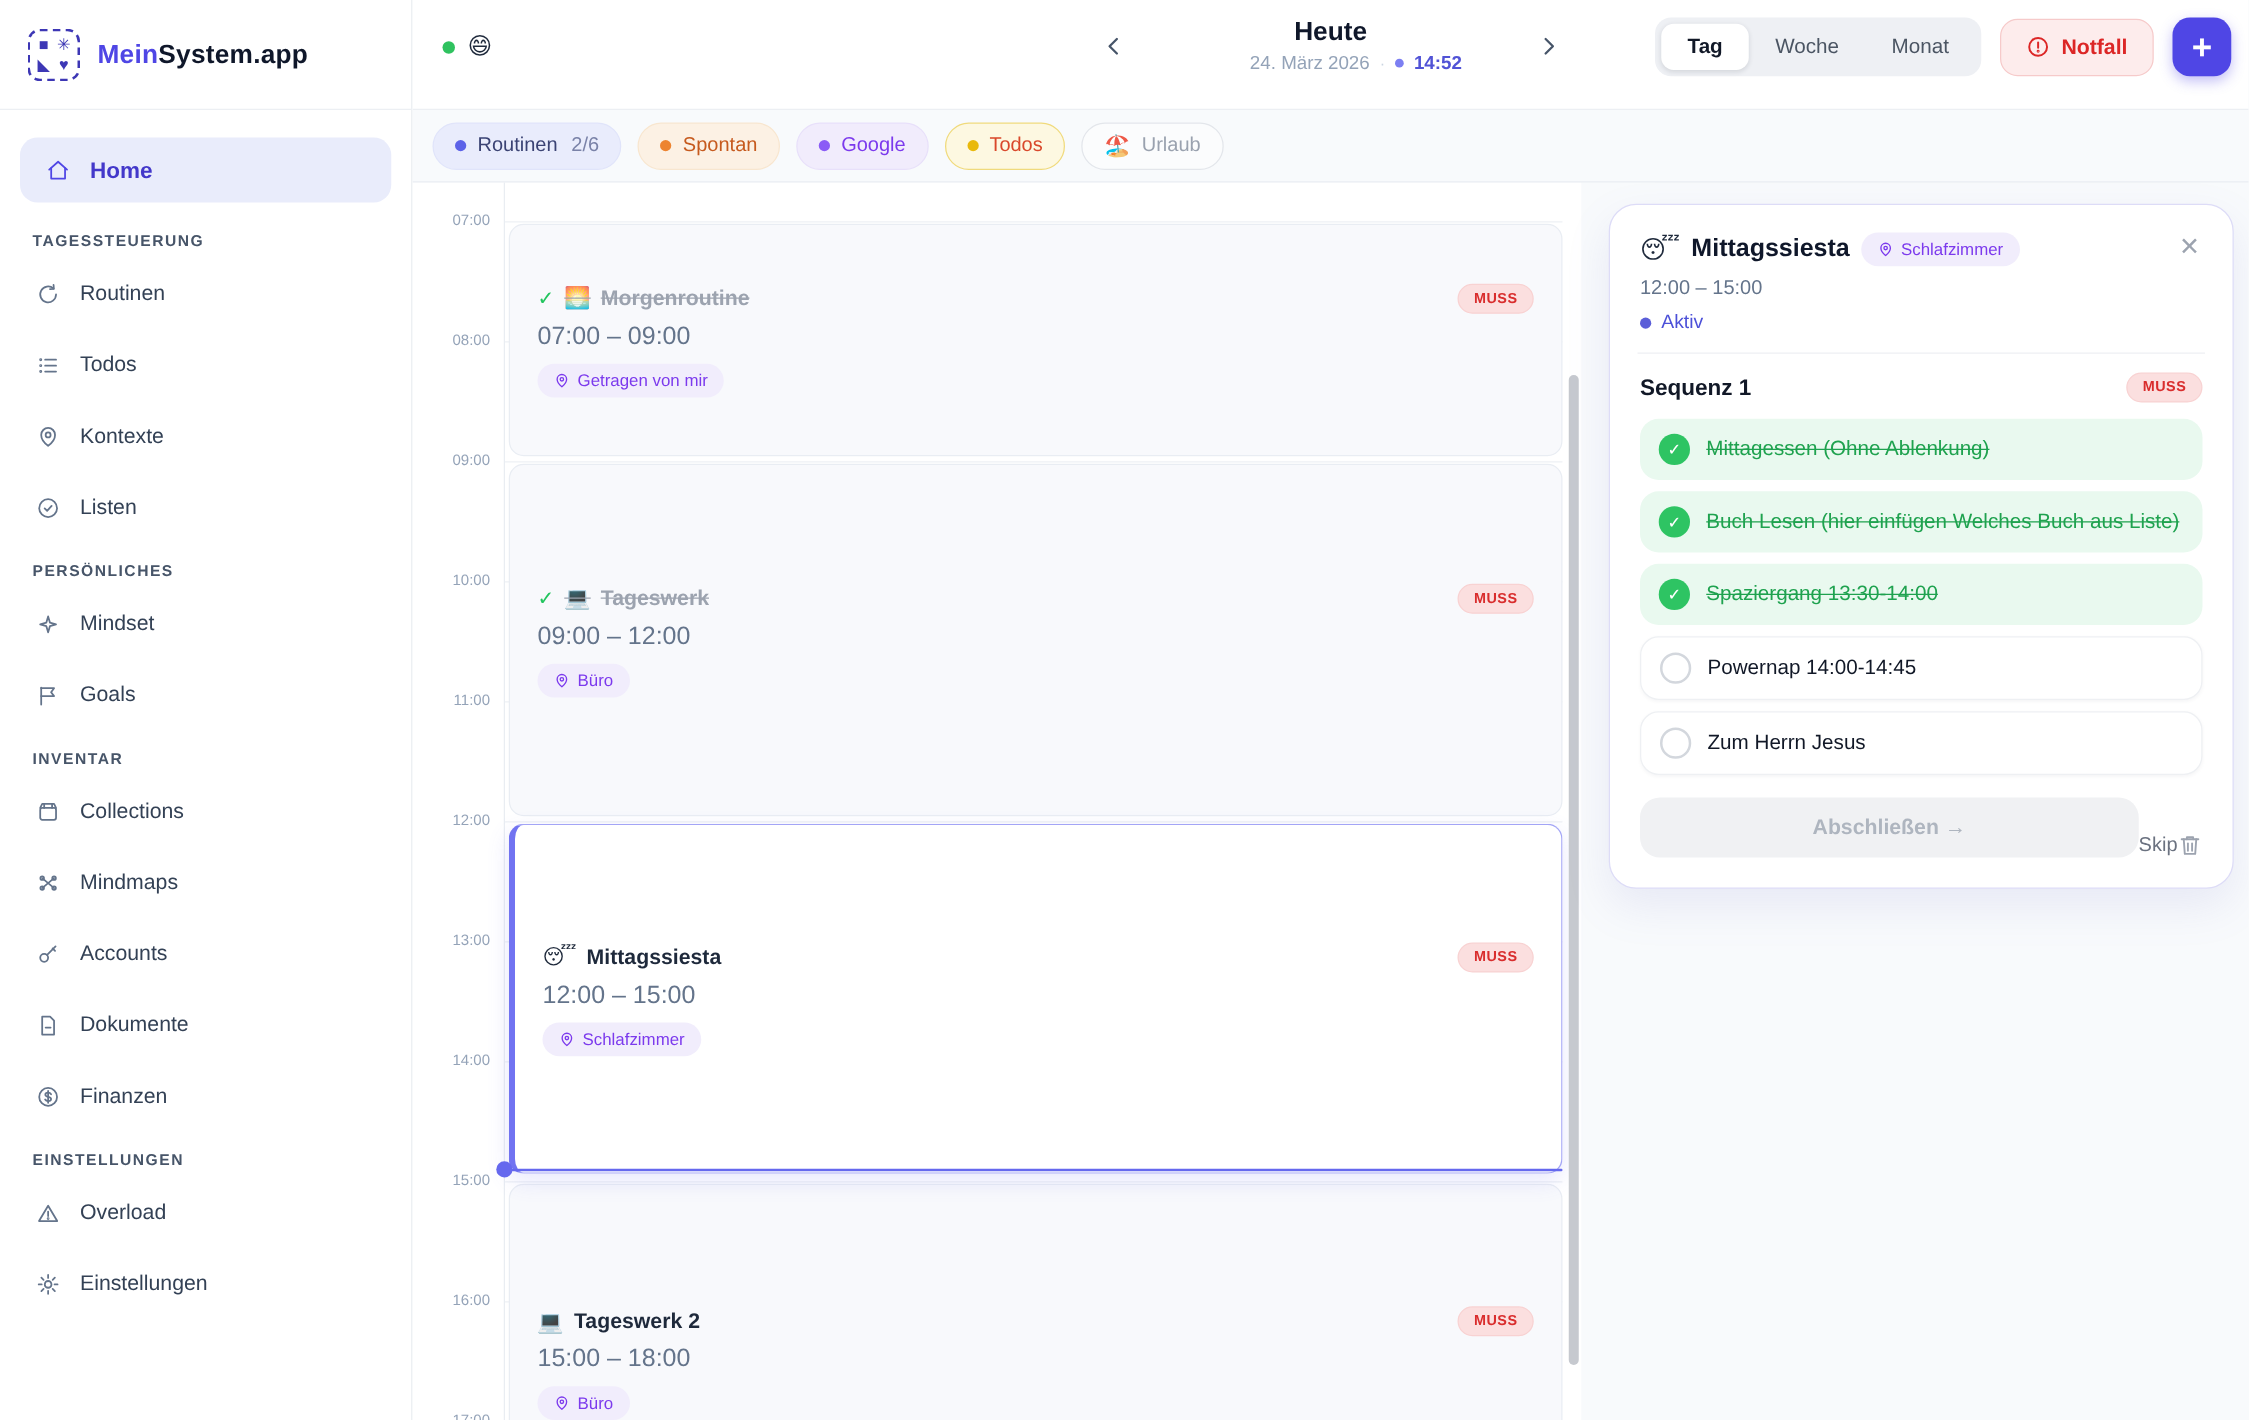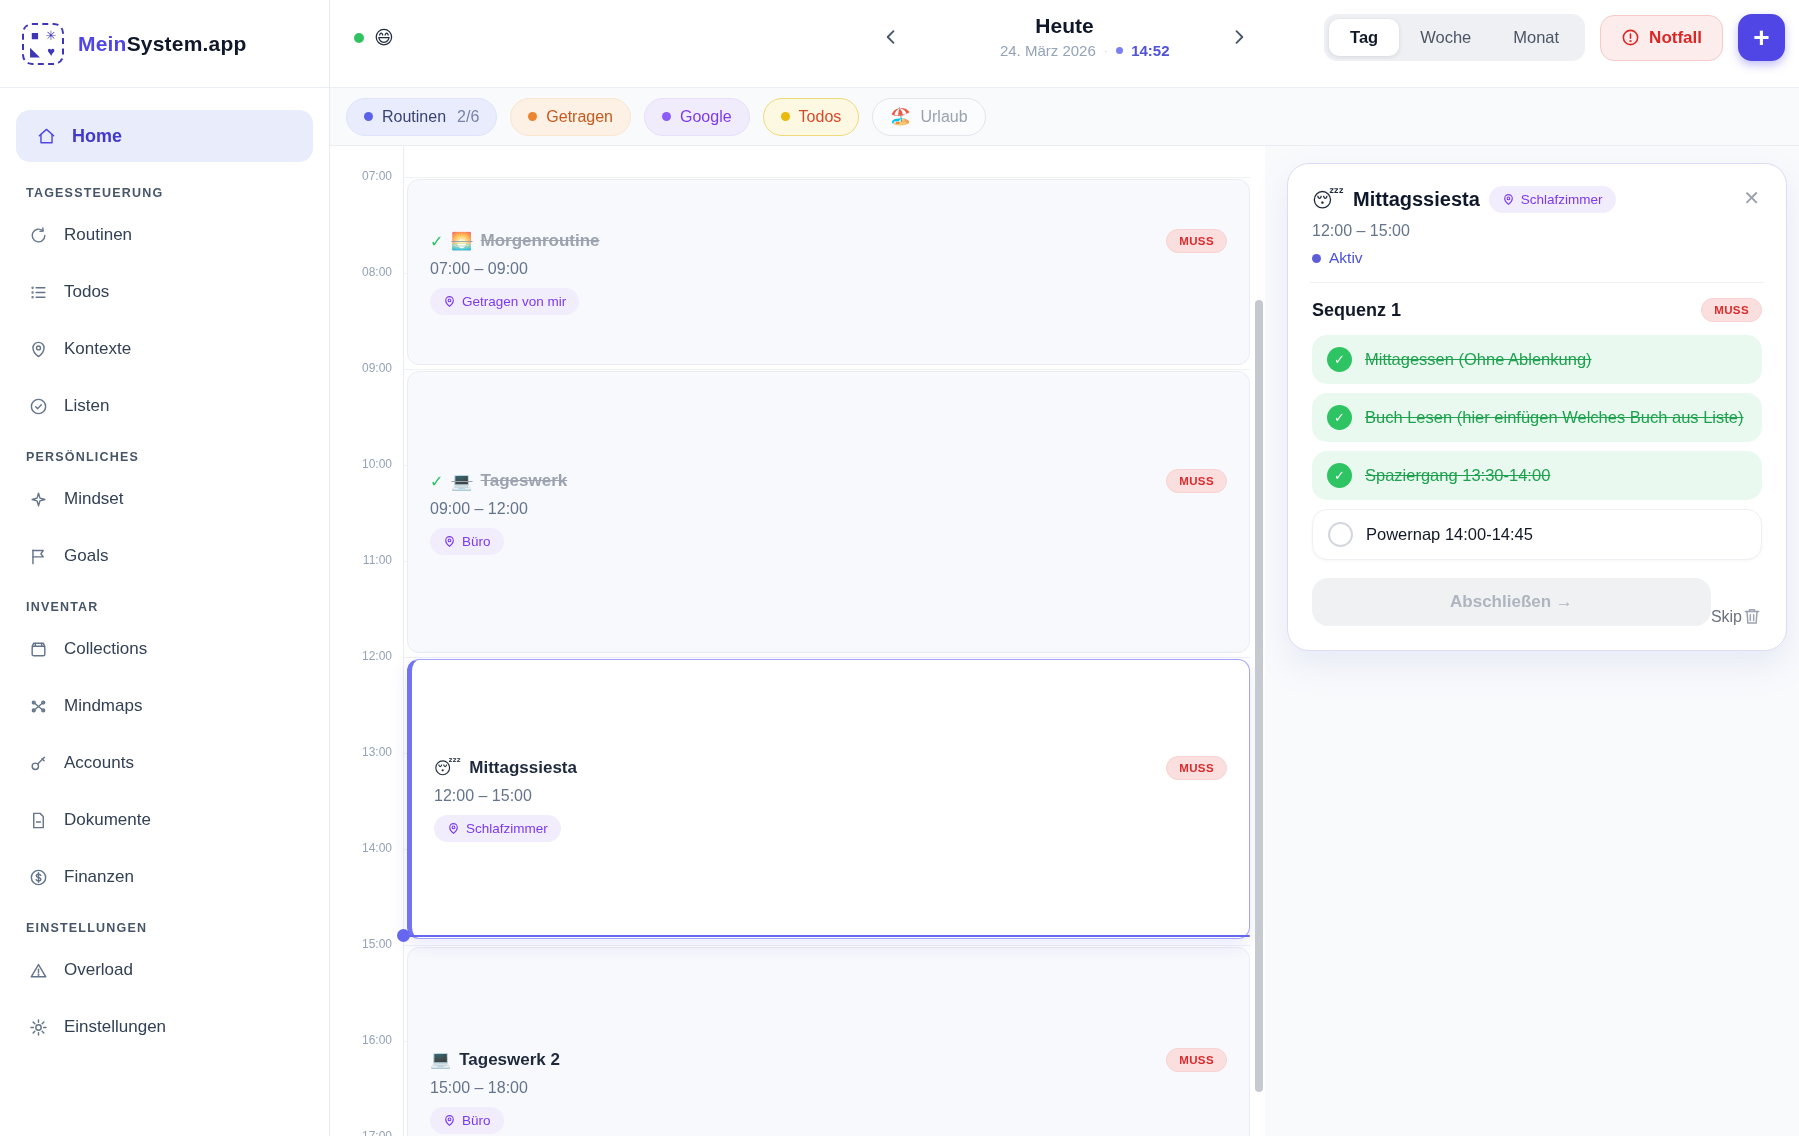--- a/index.html
+++ b/index.html
@@ -69,21 +69,21 @@
   .hour-line { position:absolute; left:74px; width:846px; height:1px; background:#eef1f5; z-index:1; }
 
   .event { position:absolute; left:77px; width:843px; background:#f8f9fc; border:1px solid #e9edf3; border-radius:12px; display:flex; flex-direction:column; justify-content:center; padding:0 22px; z-index:2; cursor:pointer; }
   .event.active { background:#ffffff; border:1.5px solid #a3a5f6; border-left:5px solid #7173f1; box-shadow:0 6px 18px rgba(99,102,241,.14); z-index:3; }
   .ev-head { display:flex; align-items:center; justify-content:space-between; }
   .ev-title-wrap { display:flex; align-items:center; gap:8px; }
   .ev-check { color:#22c55e; font-size:16px; font-weight:bold; }
   .ev-emoji { font-size:17px; }
   .ev-title { font-size:17px; font-weight:bold; color:#1e293b; }
   .event.done .ev-title, .event.done .ev-emoji { color:#9ca3af; text-decoration:line-through; }
-  .ev-time { margin-top:7px; font-size:16px; color:#64748b; }
+  .ev-time { margin-top:7px; font-size:20px; color:#64748b; }
   .ev-chip { margin-top:10px; align-self:flex-start; display:inline-flex; align-items:center; gap:6px; background:#f1edfc; color:#7c3aed; border-radius:999px; padding:6px 13px; font-size:13.5px; }
   .pin-svg { width:13px; height:13px; fill:none; stroke:currentColor; stroke-width:2; }
   .muss-badge { background:#fbdfdf; border:1px solid #f8d2d2; color:#d92d2d; font-size:11.5px; font-weight:bold; letter-spacing:.4px; padding:5px 12px; border-radius:999px; }
 
   .now-line { position:absolute; left:73px; width:847px; height:2px; background:#6568ee; top:935px; z-index:4; border-radius:2px; }
   .now-dot { position:absolute; left:67px; top:929px; width:13px; height:13px; border-radius:50%; background:#6568ee; z-index:4; }
   .cal-scrollbar { position:absolute; left:925px; top:300px; width:8px; height:792px; background:#c6c9cf; border-radius:4px; z-index:5; cursor:pointer; }
 
   
   .panel { position:absolute; left:957px; top:163px; width:500px; background:#fff; border:1.5px solid #dddcf7; border-radius:22px; box-shadow:0 14px 34px rgba(120,120,200,.13); padding:22px 24px 24px 24px; z-index:6; }
@@ -325,21 +325,21 @@
     </header>
 
     <div class="chips-row">
       <div class="chip chip-routinen">
         <span class="dot"></span>
         <span>Routinen</span>
         <span class="chip-count">2/6</span>
       </div>
       <div class="chip chip-spontan">
         <span class="dot"></span>
-        <span>Getragen</span>
+        <span>Spontan</span>
       </div>
       <div class="chip chip-google">
         <span class="dot"></span>
         <span>Google</span>
       </div>
       <div class="chip chip-todos">
         <span class="dot"></span>
         <span>Todos</span>
       </div>
       <div class="chip chip-urlaub">
@@ -494,20 +494,24 @@
       <div class="chk done">
         <span class="chk-circle">
             <span>✓</span>
           </span>
         <span class="chk-label">Spaziergang 13:30-14:00</span>
       </div>
       <div class="chk todo">
         <span class="chk-circle empty"></span>
         <span class="chk-label">Powernap 14:00-14:45</span>
       </div>
+      <div class="chk todo">
+        <span class="chk-circle empty"></span>
+        <span class="chk-label">Zum Herrn Jesus</span>
+      </div>
 
       <div class="panel-footer">
         <button class="complete-btn">Abschließen →</button>
         <span class="skip-btn">Skip</span>
         <span class="trash-btn">
           <svg viewBox="0 0 24 24">
               <path d="M4 6.5h16"></path>
               <path d="M9 6.5V4.5h6v2"></path>
               <path d="M6 6.5l1 14h10l1-14"></path>
               <line x1="10" y1="10.5" x2="10" y2="17.5"></line>

